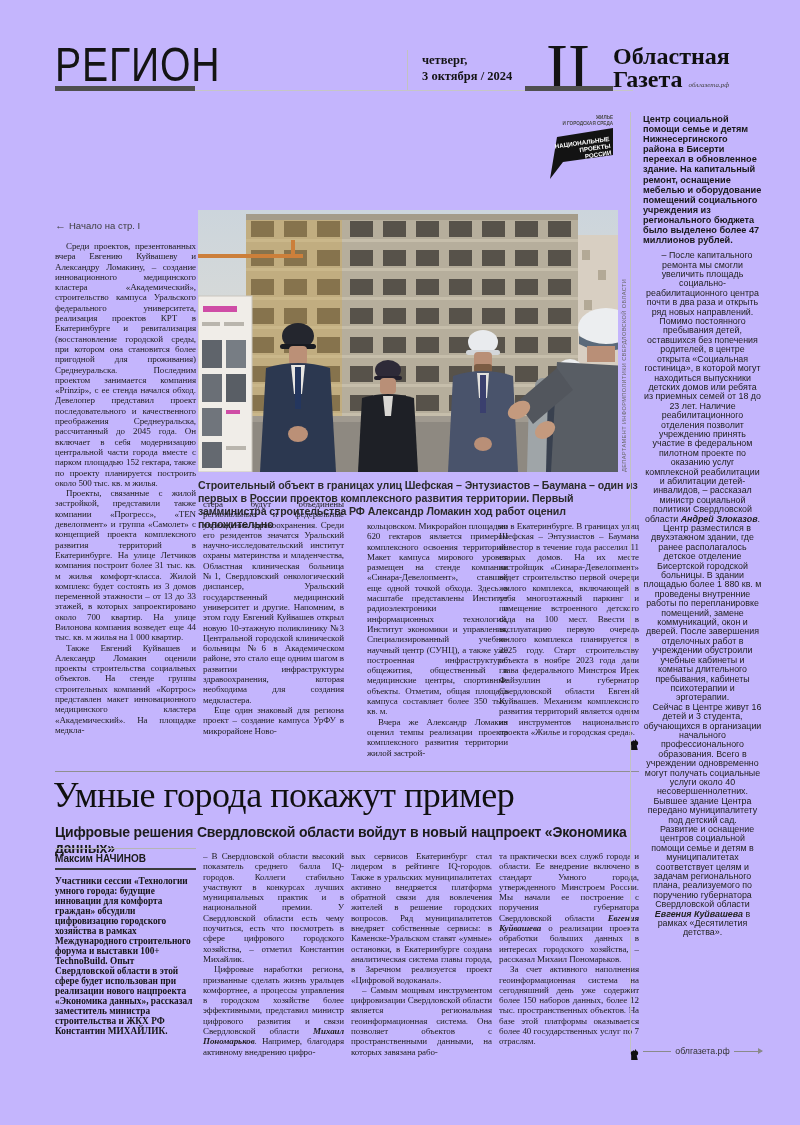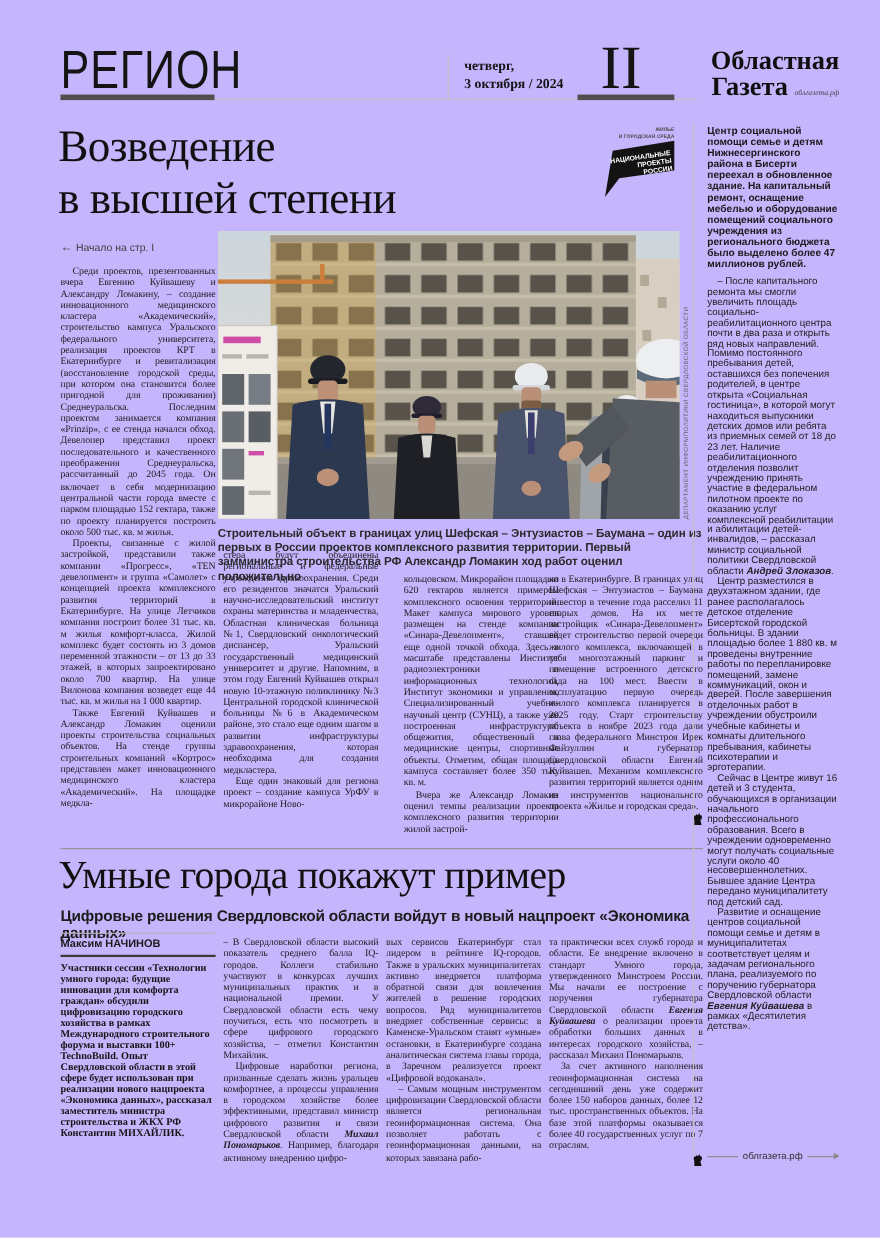--- a/index.html
+++ b/index.html
@@ -11,22 +11,22 @@
   .section-title { position:absolute; left:55px; top:40px; font-family:"Liberation Sans",sans-serif;
     font-size:49px; font-weight:400; color:#141414; transform:scaleX(.80); transform-origin:left top;
     letter-spacing:1px; line-height:1; }
   .header-rule { position:absolute; left:55px; top:90px; width:578px; height:1px; background:#c6c6c6; }
   .section-bar { position:absolute; left:55px; top:86px; width:140px; height:5px; background:#4f4f4f; }
   .pagenum-bar { position:absolute; left:525px; top:86px; width:88px; height:5px; background:#4f4f4f; }
   .header-divider { position:absolute; left:407px; top:50px; width:1px; height:40px; background:#c2c2c2; }
   .date-block { position:absolute; left:422px; top:52px; font-family:"Liberation Serif",serif;
     font-weight:bold; font-size:12.5px; line-height:16px; color:#141414; }
   .page-number { position:absolute; left:546px; top:34px; font-family:"Liberation Serif",serif;
-    font-size:56px; line-height:1; color:#141414; }
-  .masthead { position:absolute; left:613px; top:45px; width:150px; text-align:right;
+    font-size:66px; line-height:1; color:#141414; }
+  .masthead { position:absolute; left:613px; top:45px; width:150px; 
     font-family:"Liberation Serif",serif; font-weight:bold; font-size:24px; line-height:23px; color:#101010; }
   .masthead .site { font-size:7px; font-weight:normal; font-style:italic; color:#444; letter-spacing:0; }
 
   
   .a1-headline { position:absolute; left:53px; top:108px; font-family:"Liberation Serif",serif;
     font-size:41px; line-height:48px; font-weight:400; color:#101010; letter-spacing:-.5px; }
   .badge { position:absolute; left:549px; top:111px; width:66px; height:74px; }
   .continuation { position:absolute; left:55px; top:219px; font-size:9.5px; color:#3d3d3d; }
   .continuation .arr { font-size:11px; margin-right:3px; }
 
@@ -65,21 +65,21 @@
   .a2-col4 { left:499px; top:851px; width:140px; }
   .col b.name { font-style:italic; }
 
   
   .main-side-divider { position:absolute; left:630px; top:112px; width:1px; height:940px; background:#c2c2c2; }
   .sidebar { position:absolute; left:643px; top:114px; width:119px; }
   .side-headline { font-size:17.5px; line-height:21px; font-weight:bold; color:#141414;
     letter-spacing:-.4px; margin-bottom:11px; }
   .side-lead { font-size:9.2px; line-height:10.1px; font-weight:bold; color:#1a1a1a; margin-bottom:6px; }
   .side-body { font-size:8.9px; line-height:9.4px; color:#222; }
-  .side-body p { text-indent:9px; margin:0; }
+  .side-body p { text-indent:9px; margin:0;text-align:center; }
   .side-body b.name { font-style:italic; }
   .side-footer { position:absolute; left:643px; top:1046px; width:119px; display:flex;
     align-items:center; gap:4px; font-size:8.8px; color:#333; }
   .fl { flex:1; height:1px; background:#8a8a8a; position:relative; }
   .fl-arrow:after { content:""; position:absolute; right:-1px; top:-3px; border-left:5px solid #8a8a8a;
     border-top:3px solid transparent; border-bottom:3px solid transparent; }
 </style>
 </head>
 <body>
 
@@ -94,24 +94,20 @@
     <div>3 октября / 2024</div>
   </div>
   <div class="page-number">II</div>
   <div class="pagenum-bar"></div>
   <div class="masthead">
     <div>Областная</div>
     <div><span>Газета</span>
       <span class="site">облгазета.рф</span></div>
   </div>
 
-  <div class="a1-headline">
-    <div>Возведение</div>
-    <div>в высшей степени</div>
-  </div>
 
   <div class="badge">
     <svg width="66" height="74" viewBox="0 0 66 74">
       <text x="64" y="8" text-anchor="end" font-size="4.6" font-weight="bold" fill="#4a4a4a">ЖИЛЬЕ</text>
       <text x="64" y="14" text-anchor="end" font-size="4.6" font-weight="bold" fill="#4a4a4a">И ГОРОДСКАЯ СРЕДА</text>
       <polygon points="8,26 64,17 64,44 14,51 1,68" fill="#131313"></polygon>
       <g transform="rotate(-8 60 32)">
         <text x="61" y="30" text-anchor="end" font-size="6.2" font-weight="bold" fill="#fff">НАЦИОНАЛЬНЫЕ</text>
         <text x="61" y="37" text-anchor="end" font-size="6.2" font-weight="bold" fill="#fff">ПРОЕКТЫ</text>
         <text x="61" y="44" text-anchor="end" font-size="6.2" font-weight="bold" fill="#fff">РОССИИ</text>
@@ -254,21 +250,21 @@
     <div class="byline-rule-dark"></div>
   </div>
   <div class="a2-lead">Участники сессии «Технологии умного города: будущие инновации для комфорта граждан» обсудили цифровизацию городского хозяйства в рамках Международного строительного форума и выставки 100+ TechnoBuild. Опыт Свердловской области в этой сфере будет использован при реализации нового нацпроекта «Экономика данных», рассказал заместитель министра строительства и ЖКХ РФ Константин МИХАЙЛИК.</div>
 
   <div class="col a2-col2">
     <p class="cont">– В Свердловской области высокий показатель среднего балла IQ-городов. Коллеги стабильно участвуют в конкурсах лучших муниципальных практик и в национальной премии. У Свердловской области есть чему поучиться, есть что посмотреть в сфере цифрового городского хозяйства, – отметил Константин Михайлик.</p>
     <p><span>Цифровые наработки региона, призванные сделать жизнь уральцев комфортнее, а процессы управления в городском хозяйстве более эффективными, представил министр цифрового развития и связи Свердловской области </span><b class="name">Михаил Пономарьков</b><span>. Например, благодаря активному внедрению цифро-</span></p>
   </div>
   <div class="col a2-col3">
     <p class="cont">вых сервисов Екатеринбург стал лидером в рейтинге IQ-городов. Также в уральских муниципалитетах активно внедряется платформа обратной связи для вовлечения жителей в решение городских вопросов. Ряд муниципалитетов внедряет собственные сервисы: в Каменске-Уральском ставят «умные» остановки, в Екатеринбурге создана аналитическая система главы города, в Заречном реализуется проект «Цифровой водоканал».</p>
-    <p>– Самым мощным инструментом цифровизации Свердловской области является региональная геоинформационная система. Она позволяет работать с геоинформационная данными, на которых завязана рабо-</p>
+    <p>– Самым мощным инструментом цифровизации Свердловской области является региональная геоинформационная система. Она позволяет объектов с пространственными данными, на которых завязана рабо-</p>
   </div>
   <div class="col a2-col4">
     <p class="cont"><span>та практически всех служб города и области. Ее внедрение включено в стандарт Умного города, утвержденного Минстроем России. Мы начали ее построение с поручения губернатора Свердловской области </span><b class="name">Евгения Куйвашева</b><span> о реализации проекта обработки больших данных в интересах городского хозяйства, – рассказал Михаил Пономарьков.</span></p>
     <p>За счет активного наполнения геоинформационная система на сегодняшний день уже содержит более 150 наборов данных, более 12 тыс. пространственных объектов. На базе этой платформы оказывается более 40 государственных услуг по 7 отраслям.</p>
     <div class="endmark-row">
       <svg width="9" height="11" viewBox="0 0 8 10">
         <path d="M1,10 L1,6 Q0,4 1,2 Q2,3 3,1 Q4,3 5,0 Q6,3 7,2 Q8,5 6,6 L7,10 Z" fill="#111"></path>
       </svg>
     </div>
   </div>

